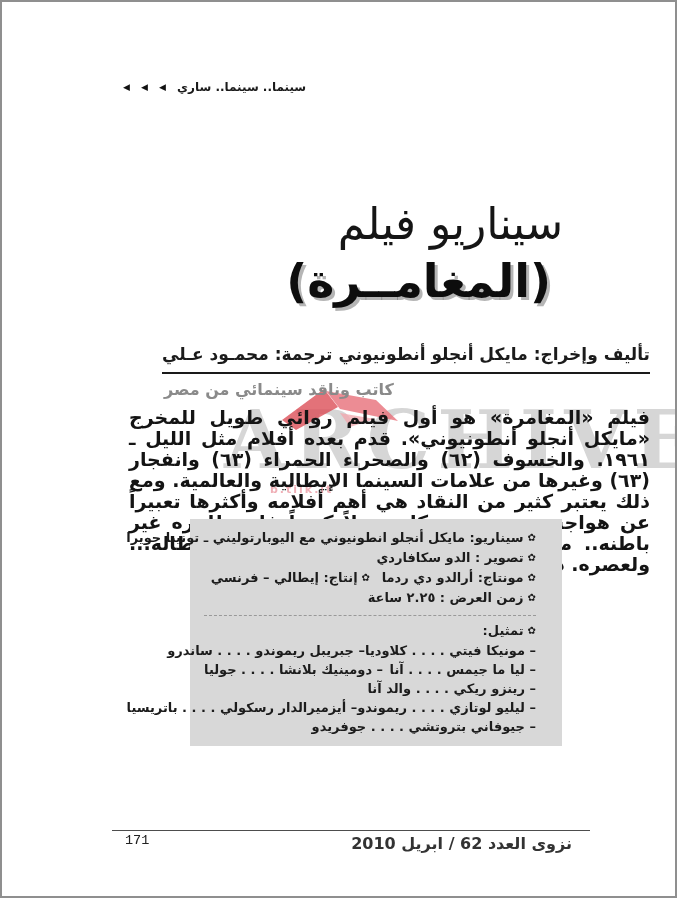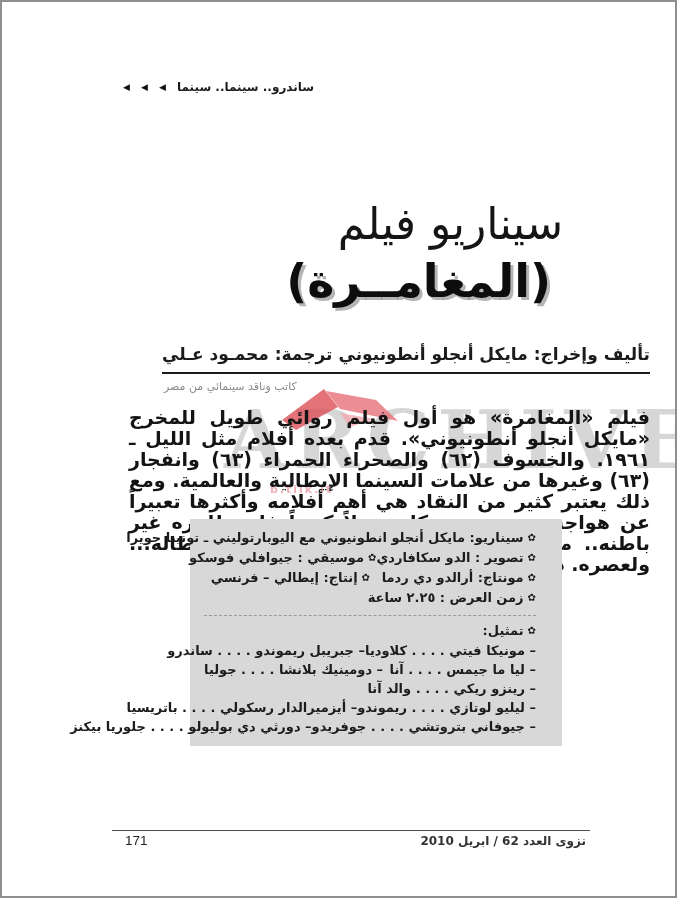--- a/index.html
+++ b/index.html
@@ -38,21 +38,21 @@
 
   
   .byline{
     position:absolute;left:160px;top:342px;width:488px;
     direction:rtl;display:flex;justify-content:space-between;
     font-size:17px;font-weight:bold;
     border-bottom:2px solid #1a1a1a;padding-bottom:8px;
   }
   .byline-note{
     position:absolute;left:162px;top:378px;
-    direction:rtl;font-size:11px;color:#8a8a8a;font-weight:400;text-align:center;
+    direction:rtl;font-size:16px;color:#8a8a8a;font-weight:700;text-align:center;
   }
 
   
   .wm-layer{position:absolute;inset:0;z-index:0;}
   .wm-logo{position:absolute;left:276px;top:384px;opacity:.8;}
   .wm-text{
     position:absolute;left:222px;top:398px;
     font-family:"DejaVu Serif", serif;font-weight:bold;
     font-size:80px;line-height:1;letter-spacing:7px;
     color:rgba(70,70,70,0.22);white-space:nowrap;
@@ -88,25 +88,25 @@
   .castrow{display:flex;}
   .castrow .cell{flex:1 1 50%;white-space:nowrap;}
 
   
   .footer-rule{
     position:absolute;left:110px;top:828px;width:478px;
     border-top:1.5px solid #4d4d4d;
   }
   .page-number{
     position:absolute;left:123px;top:831px;
-    font-family:Liberation Sans, sans-serif;font-size:13.5px;color:#222;
+    font-family:Liberation Mono, monospace;font-size:13.5px;color:#222;
   }
   .journal{
-    position:absolute;right:89px;top:832px;
-    direction:rtl;font-size:12px;color:#333;font-weight:600;
+    position:absolute;right:103px;top:832px;
+    direction:rtl;font-size:16px;color:#333;font-weight:600;
   }
 </style>
 </head>
 <body>
 
 <div class="page">
 
   <div class="wm-layer">
     <div class="wm-text">ARCHIVE</div>
     <div class="wm-logo">
@@ -116,41 +116,40 @@
         <polygon points="62,27 97,33 72,41" fill="#f2aab0"></polygon>
       </svg>
     </div>
     <div class="wm-url">b.tilk.it</div>
   </div>
 
   <div class="content">
 
     <div class="header">
       <span class="arrows">◀ ◀ ◀</span>
-      <span class="htext">ساندرو.. سينما.. سينما</span>
+      <span class="htext">سينما.. سينما.. ساري</span>
     </div>
 
     <div class="title1">سيناريو فيلم</div>
     <div class="title2">(المغامــرة)</div>
 
     <div class="byline">
       <span>تأليف وإخراج: مايكل أنجلو أنطونيوني</span>
       <span>ترجمة: محمـود عـلي</span>
     </div>
     <div class="byline-note">كاتب وناقد سينمائي من مصر</div>
 
     <div class="paragraph">فيلم «المغامرة» هو أول فيلم روائي طويل للمخرج «مايكل أنجلو أنطونيوني». قدم بعده أفلام مثل الليل ـ ١٩٦١. والخسوف (٦٢) والصحراء الحمراء (٦٣) وانفجار (٦٣) وغيرها من علامات السينما الإيطالية والعالمية. ومع ذلك يعتبر كثير من النقاد هي أهم أفلامه وأكثرها تعبيراً عن هواجسه وعصره. وكان عملاً كبيراً فإن ظاهره غير باطنه.. مليء بالدلالات النفسية والاجتماعية لأبطاله... ولعصره. ذلك أن قصته تبدو كرواية بوليسية.</div>
 
     <div class="creditsbox">
       <div class="cline">
         <span class="blt">✿</span><span>سيناريو: مايكل أنجلو انطونيوني مع اليوبارتوليني ـ تونينا جويرا</span>
       </div>
       <div class="crow">
         <span class="cell"><span class="blt">✿</span><span>تصوير : الدو سكافاردي</span></span>
-        <span class="cell"><span class="blt">✿</span><span>موسيقي : جيوافلي فوسكو</span></span>
       </div>
       <div class="crow">
         <span class="cell"><span class="blt">✿</span><span>مونتاج: أرالدو دي ردما</span></span>
         <span class="cell"><span class="blt">✿</span><span>إنتاج: إيطالي – فرنسي</span></span>
       </div>
       <div class="cline">
         <span class="blt">✿</span><span>زمن العرض : ٢.٢٥ ساعة</span>
       </div>
 
       <div class="dashsep"></div>
@@ -169,21 +168,20 @@
       </div>
       <div class="castrow">
         <span class="cell">– رينزو ريكي . . . . والد آنا</span>
       </div>
       <div class="castrow">
         <span class="cell">– ليليو لوتازي . . . . ريموندو</span>
         <span class="cell">– أيزميرالدار رسكولي . . . . باتريسيا</span>
       </div>
       <div class="castrow">
         <span class="cell">– جيوفاني بتروتشي . . . . جوفريدو</span>
-        <span class="cell">– دورثي دي بوليولو . . . . جلوريا بيكنز</span>
       </div>
     </div>
 
     <div class="footer-rule"></div>
     <div class="page-number">171</div>
     <div class="journal">نزوى العدد 62 / ابريل 2010</div>
 
   </div>
 </div>
 

